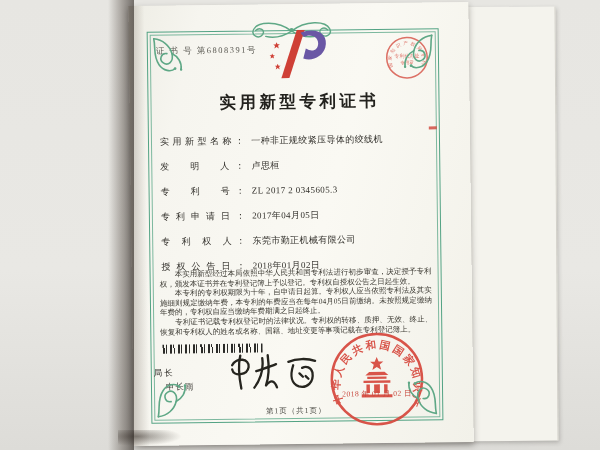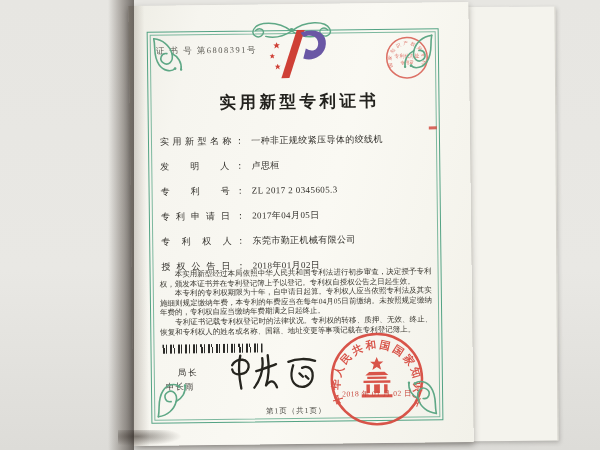--- a/index.html
+++ b/index.html
@@ -37,21 +37,21 @@
     font-size:16.5px;font-weight:bold;letter-spacing:3.5px;color:#23221e;}
   .fields{position:absolute;left:30px;top:131px;width:284px;}
   .row{margin-bottom:14px;font-size:9px;color:#33312c;height:11px;line-height:11px;white-space:nowrap;}
   .lab{display:inline-block;width:84px;text-align:justify;text-align-last:justify;margin-right:5px;}
   .val{letter-spacing:0.4px;}
   .paras{position:absolute;left:28px;top:264px;width:272px;font-size:7.5px;
     line-height:9.6px;color:#3c3a33;text-align:justify;}
   .paras p{margin:0;text-indent:2em;}
   .barcode{position:absolute;left:30px;top:339px;width:100px;height:9px;
     background:repeating-linear-gradient(90deg,#2b2b28 0 2px,transparent 2px 3.4px,#2b2b28 3.4px 4.4px,transparent 4.4px 7.6px);}
-  .dir-t{position:absolute;left:45px;top:362px;font-size:8.5px;color:#33312c;letter-spacing:2px;}
+  .dir-t{position:absolute;left:21px;top:362px;font-size:8.5px;color:#33312c;letter-spacing:2px;}
   .dir-n{position:absolute;left:33px;top:376px;font-size:8.5px;color:#33312c;letter-spacing:1px;}
   .sig{position:absolute;left:92px;top:344px;width:104px;height:48px;}
   .seal{position:absolute;left:196px;top:328px;width:96px;height:96px;opacity:.92;}
   .seal-date{position:absolute;left:184px;top:386px;width:120px;text-align:center;
     font-size:7.5px;color:#c8473d;letter-spacing:0.5px;z-index:3;}
   .stamp{position:absolute;left:255px;top:32px;width:46px;height:46px;opacity:.85;}
   .footer{position:absolute;left:18px;top:402px;width:290px;text-align:center;
     font-size:7.5px;color:#4a4a44;letter-spacing:1px;}
   .speck{position:absolute;left:299px;top:124px;width:8px;height:2.5px;background:#cf4438;opacity:.8;}
   .defs{position:absolute;width:0;height:0;}

